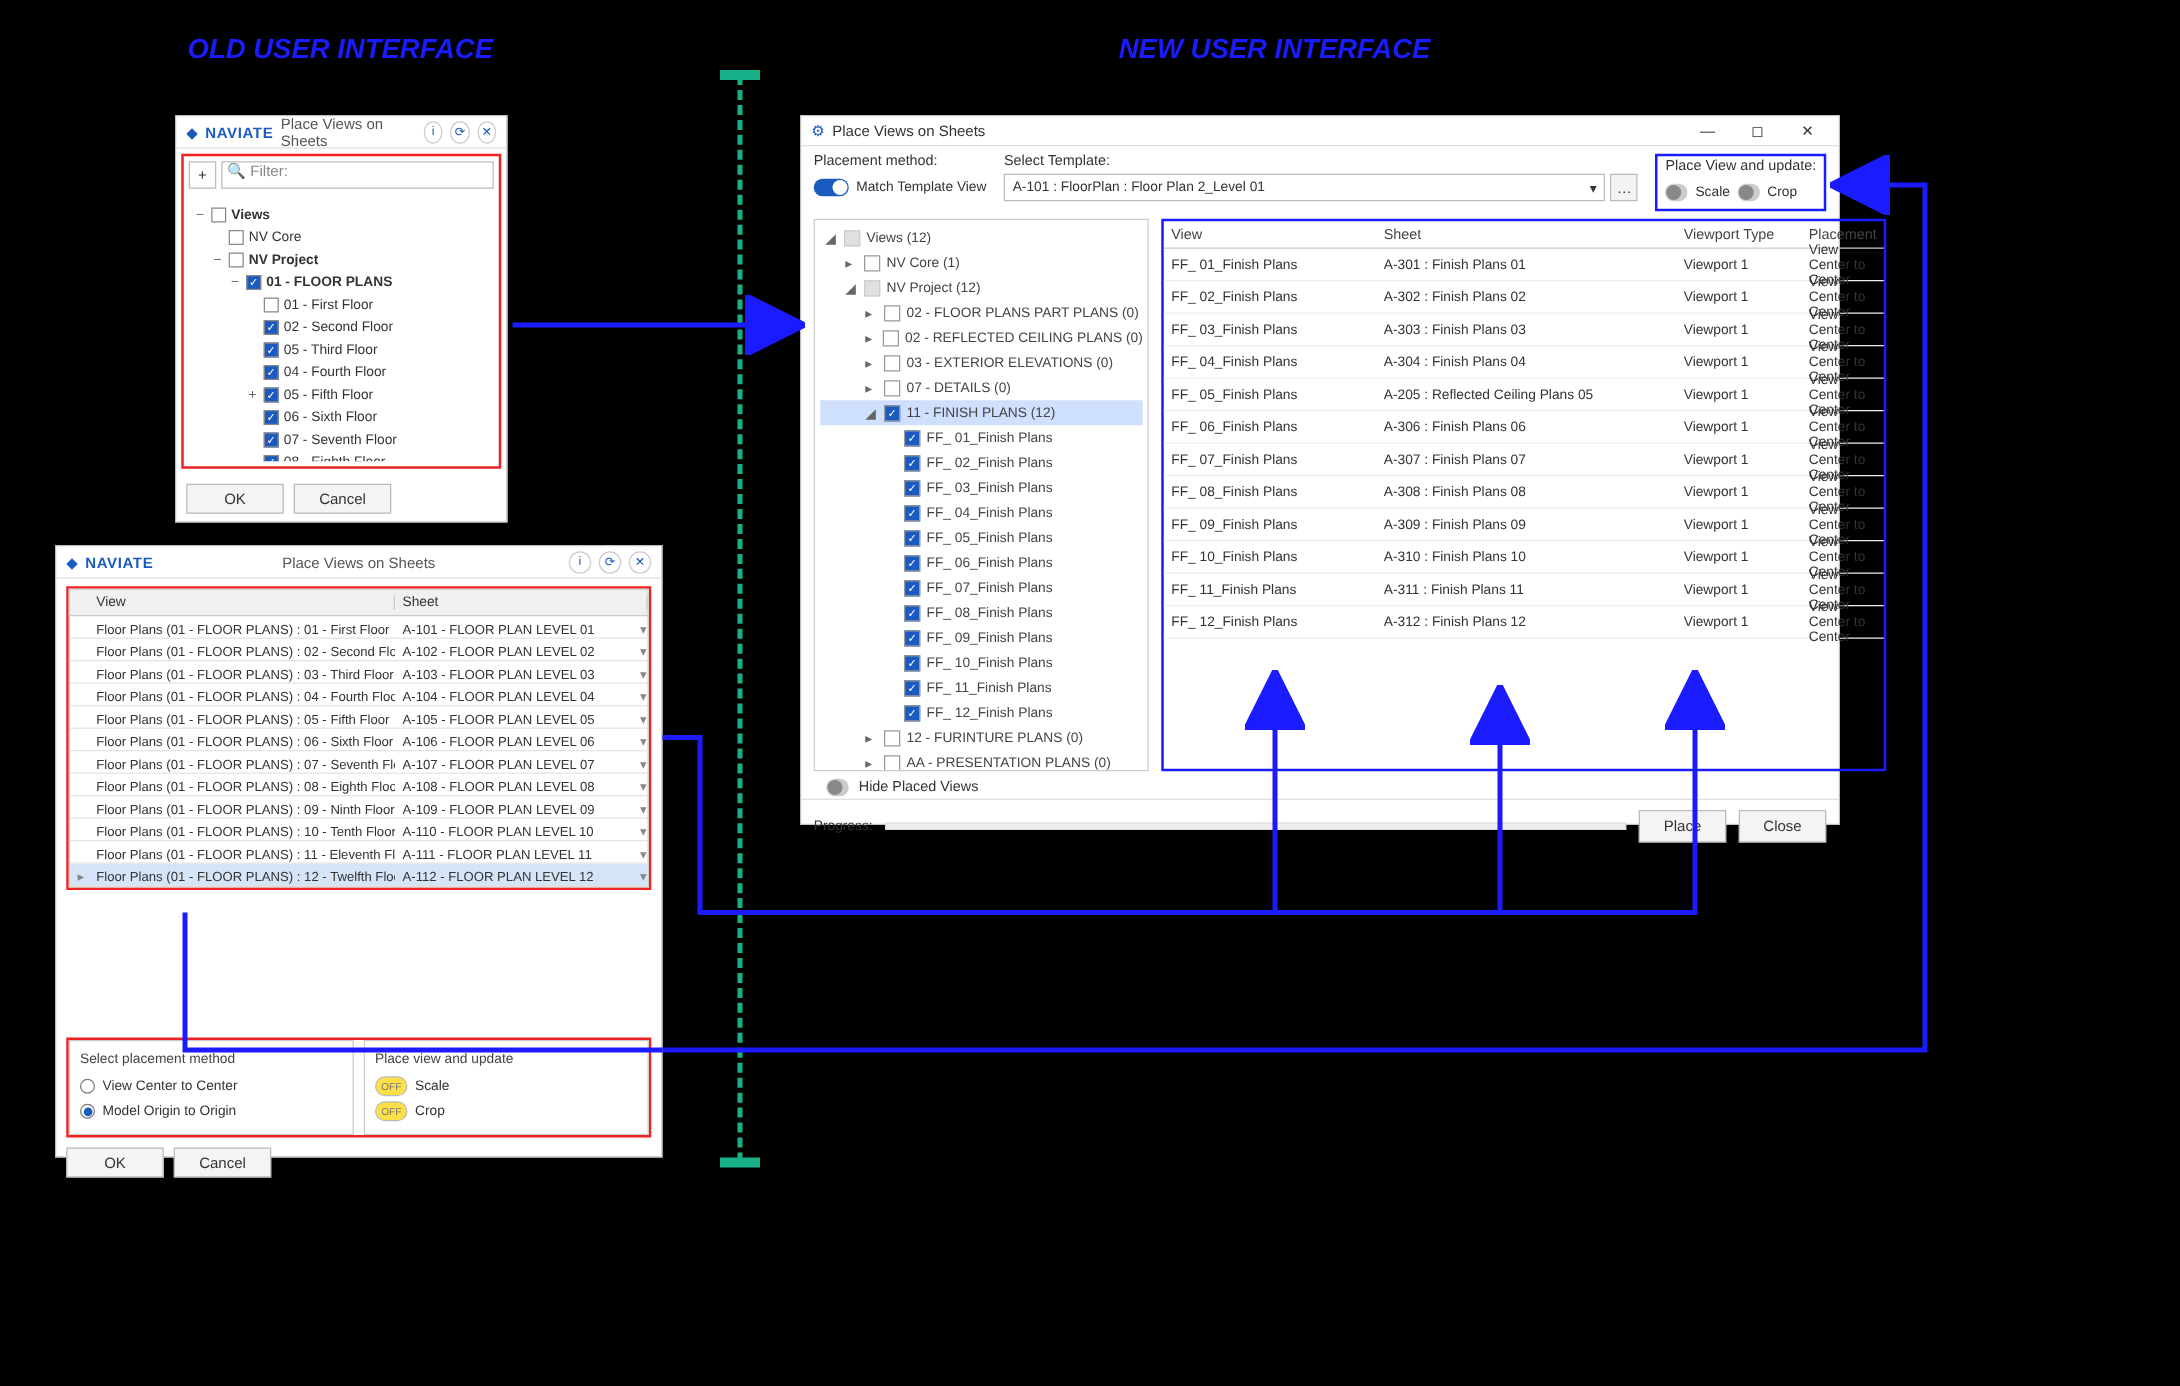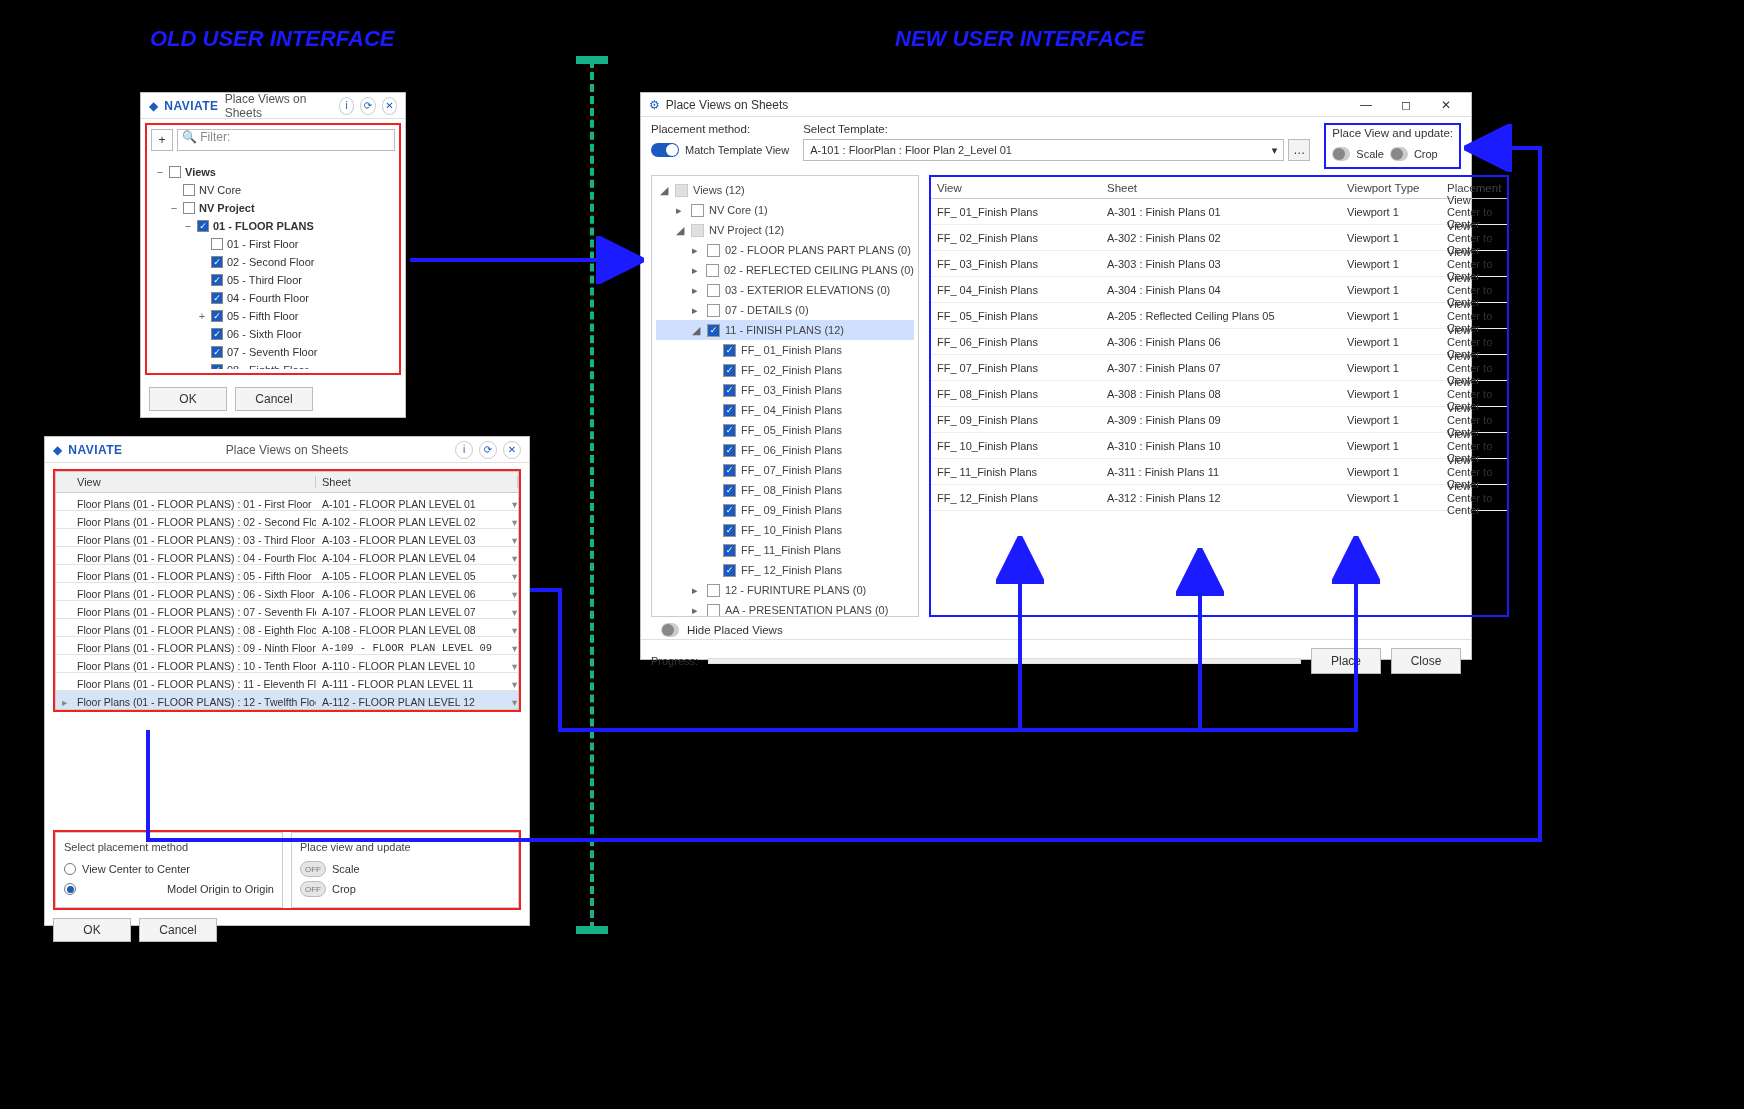--- a/index.html
+++ b/index.html
@@ -39,21 +39,21 @@
 .gridhead > div { padding: 0 6px; border-right: 1px solid #ccc; }
 .gridbody { border: 1px solid #ccc; border-top: none; }
 .grow { display: flex; height: 18px; align-items: flex-end; font-size: 10.5px; border-bottom: 1px solid #e3e3e3; }
 .grow > div { padding: 0 6px; overflow: hidden; white-space: nowrap; }
 .grow.sel { background: #d6e4f7; }
 .secpanel { display: flex; gap: 8px; margin: 8px; }
 .panel { flex: 1; border: 1px solid #ccc; padding: 8px; }
 .panel h4 { margin: 0 0 6px 0; font-size: 11px; font-weight: 400; color: #444; }
 .radio { width: 12px; height: 12px; border: 1px solid #777; border-radius: 50%; display: inline-flex; align-items: center; justify-content: center; margin-right: 6px; }
 .radio.sel::after { content: ""; width: 7px; height: 7px; background: #1b5abf; border-radius: 50%; }
-.offpill { width: 26px; height: 16px; border: 1px solid #bbb; border-radius: 8px; background: #e5e5e5; font-size: 8px; color: #777; display: inline-flex; align-items: center; justify-content: center; margin-right: 6px; }
+.offpill { width: 26px; height: 16px; border: 1px solid #bbb; border-radius: 8px; background: #fde047; font-size: 8px; color: #777; display: inline-flex; align-items: center; justify-content: center; margin-right: 6px; }
 
 
 .nbar { height: 24px; display: flex; align-items: center; padding: 0 8px; gap: 6px; border-bottom: 1px solid #e0e0e0; }
 .winctrl { width: 34px; height: 20px; display: flex; align-items: center; justify-content: center; font-size: 12px; }
 .ntop { display: flex; gap: 14px; padding: 6px 10px; }
 .col { display: flex; flex-direction: column; gap: 4px; }
 .lab { font-size: 11.5px; color: #333; }
 .nsearch { width: 268px; height: 22px; border: 1px solid #bbb; padding: 0 6px; font-size: 11px; color: #888; display: flex; align-items: center; gap: 6px; }
 .toggle { width: 28px; height: 14px; border-radius: 8px; background: #1b5abf; position: relative; }
 .toggle::after { content: ""; position: absolute; right: 1px; top: 1px; width: 12px; height: 12px; background: #fff; border-radius: 50%; }
@@ -246,21 +246,21 @@
         </div>
         <div class="grow">
           <div style="width:15px;color:#888;"></div>
           <div style="width:245px;">Floor Plans (01 - FLOOR PLANS) : 08 - Eighth Floor</div>
           <div style="flex:1;">A-108 - FLOOR PLAN LEVEL 08</div>
           <div style="width:12px;color:#888;">▾</div>
         </div>
         <div class="grow">
           <div style="width:15px;color:#888;"></div>
           <div style="width:245px;">Floor Plans (01 - FLOOR PLANS) : 09 - Ninth Floor</div>
-          <div style="flex:1;font-family:Liberation Mono, monospace;">A-109 - FLOOR PLAN LEVEL 09</div>
+          <div style="flex:1;">A-109 - FLOOR PLAN LEVEL 09</div>
           <div style="width:12px;color:#888;">▾</div>
         </div>
         <div class="grow">
           <div style="width:15px;color:#888;"></div>
           <div style="width:245px;">Floor Plans (01 - FLOOR PLANS) : 10 - Tenth Floor</div>
           <div style="flex:1;">A-110 - FLOOR PLAN LEVEL 10</div>
           <div style="width:12px;color:#888;">▾</div>
         </div>
         <div class="grow">
           <div style="width:15px;color:#888;"></div>
@@ -277,21 +277,21 @@
       </div>
   </div>
   <div style="height:112px;"></div>
   <div class="secpanel redbox" style="margin:0 8px;">
     <div class="panel">
       <h4>Select placement method</h4>
       <div style="display:flex;align-items:center;height:20px;font-size:11px;">
           <span class="radio"></span>
           <span>View Center to Center</span>
         </div>
-      <div style="display:flex;align-items:center;height:20px;font-size:11px;justify-content:space-between;">
+      <div style="display:flex;align-items:center;height:20px;font-size:11px;">
           <span class="radio sel"></span>
           <span>Model Origin to Origin</span>
         </div>
     </div>
     <div class="panel">
       <h4>Place view and update</h4>
       <div style="display:flex;align-items:center;height:20px;font-size:11px;">
           <span class="offpill">OFF</span>
           <span>Scale</span>
         </div>

